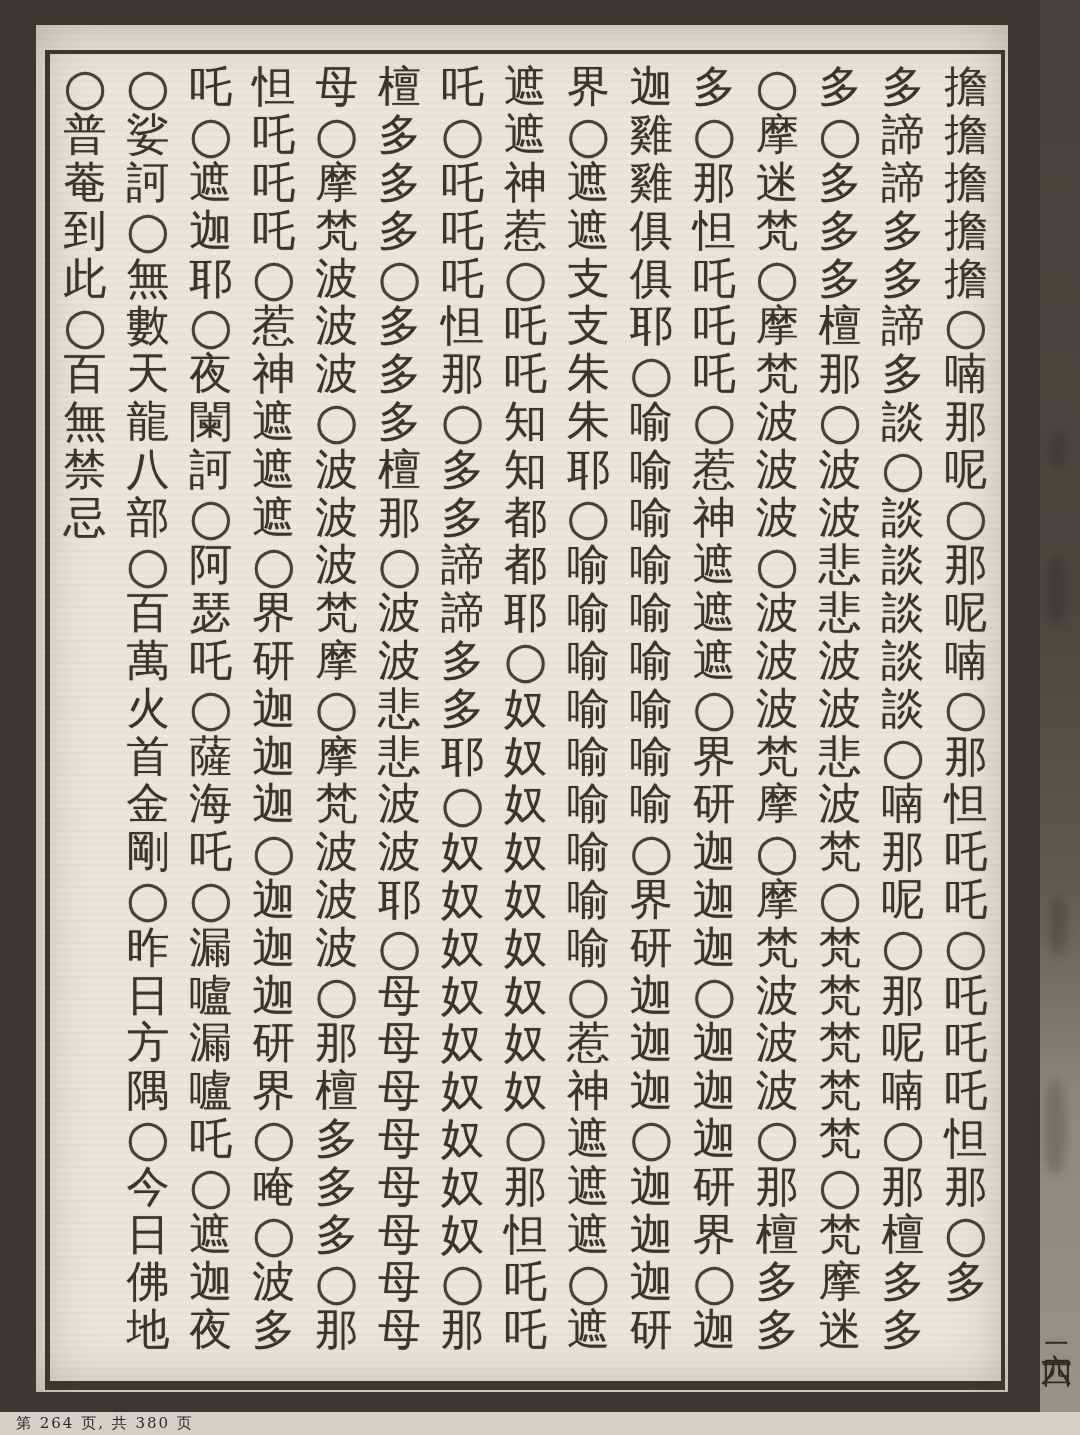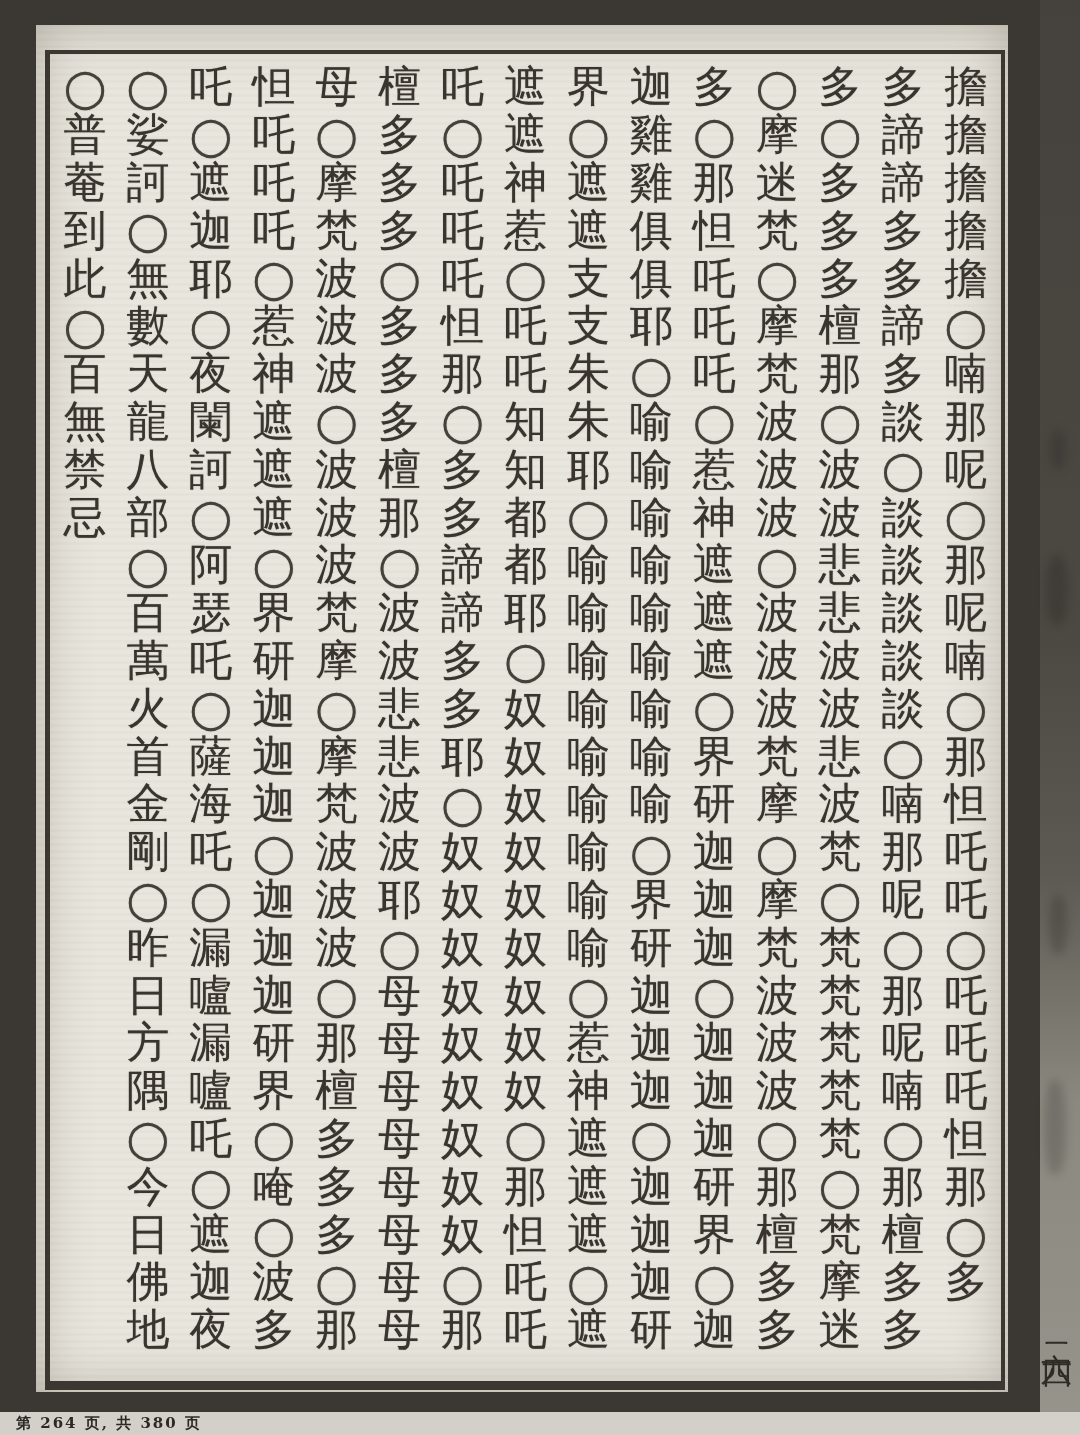--- a/index.html
+++ b/index.html
@@ -48,21 +48,21 @@
   .smudge.s4{left:1050px;top:430px;width:16px;height:40px;opacity:0.25;}
   .folio{
     position:absolute;left:1036px;top:1320px;height:120px;
     writing-mode:vertical-rl;text-orientation:upright;
     font-size:31px;letter-spacing:8px;color:#2e2c27;
     font-family:"DejaVu Serif","Liberation Serif",serif;
   }
   
   .footer-bar{
     position:absolute;left:0;top:1412px;width:1080px;height:23px;
-    background:#d3d0c9;display:flex;align-items:center;font-weight:bold;
+    background:#d3d0c9;display:flex;align-items:center;
   }
   .footer-text{
     margin-left:16px;font-size:15px;color:#2c2a26;letter-spacing:2px;
     font-family:"DejaVu Serif","Liberation Serif",serif;
   }
 </style>
 </head>
 <body>
 
 <div class="page">

